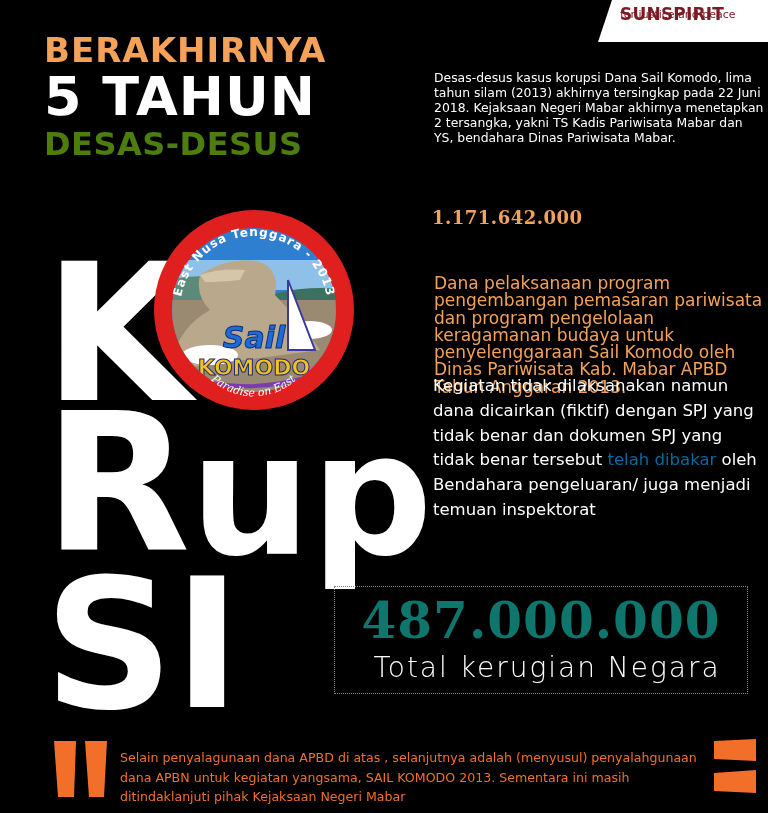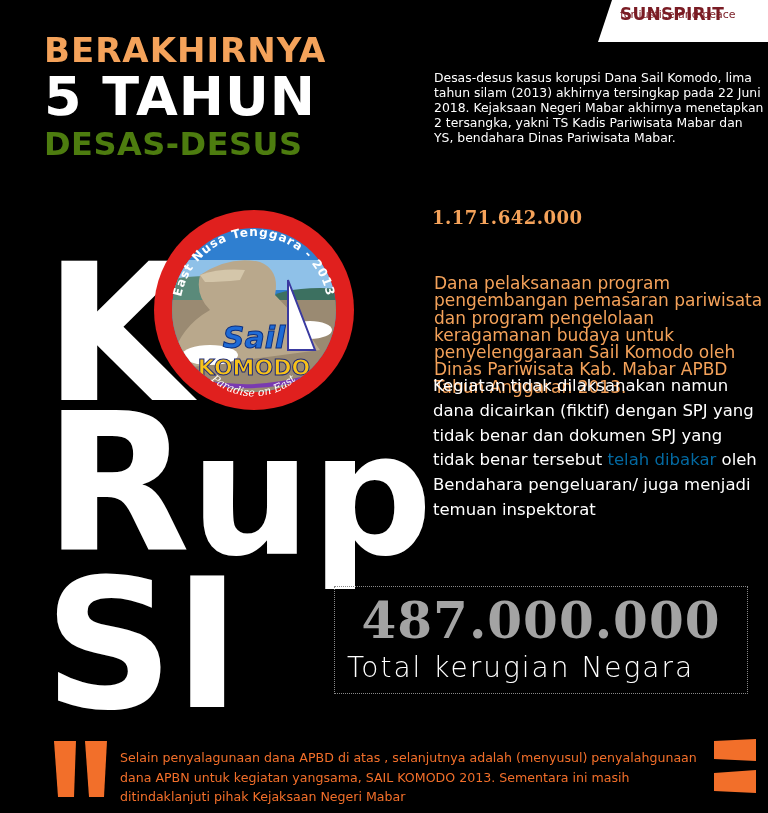--- a/index.html
+++ b/index.html
@@ -34,22 +34,22 @@
   .bigK { left: 44px; top: 240px; font-size: 190px; }
   .bigR { left: 44px; top: 390px; font-size: 190px; }
   .bigUp { left: 190px; top: 410px; font-size: 170px; }
   .bigSI { left: 44px; top: 555px; font-size: 180px; }
 
   
   .badge { left: 150px; top: 200px; width: 205px; height: 215px; }
 
   
   .total { left: 334px; top: 586px; width: 414px; height: 108px; border: 1px dotted #888; box-sizing: border-box; }
-  .total-num { position: absolute; left: 0; right: 0; top: 4px; text-align: center; font-family: "DejaVu Serif", serif; font-weight: bold; font-size: 50px; color: #a3a3a3; letter-spacing: 1px; }
-  .total-label { position: absolute; left: 12px; right: 0; top: 64px; font-family: "DejaVu Sans", sans-serif; font-size: 28px; color: #fff; letter-spacing: 2px; font-weight: 300; }
+  .total-num { position: absolute; left: 0; right: 0; top: 4px; text-align: center; font-family: "DejaVu Serif", serif; font-weight: bold; font-size: 50px; color: #0f766e; letter-spacing: 1px; }
+  .total-label { position: absolute; left: 12px; right: 0; top: 64px; text-align: center; font-family: "DejaVu Sans", sans-serif; font-size: 28px; color: #fff; letter-spacing: 2px; font-weight: 300; }
 
   
   .q-open { left: 54px; top: 741px; width: 70px; height: 56px; }
   .q-close { left: 714px; top: 739px; width: 44px; height: 56px; }
   .footer { left: 120px; top: 738px; width: 590px; font-size: 12.6px; line-height: 19.5px; color: #f26f2a; margin-top: 10px; }
 </style>
 </head>
 <body>
 
 <div class="abs logo-wrap">

